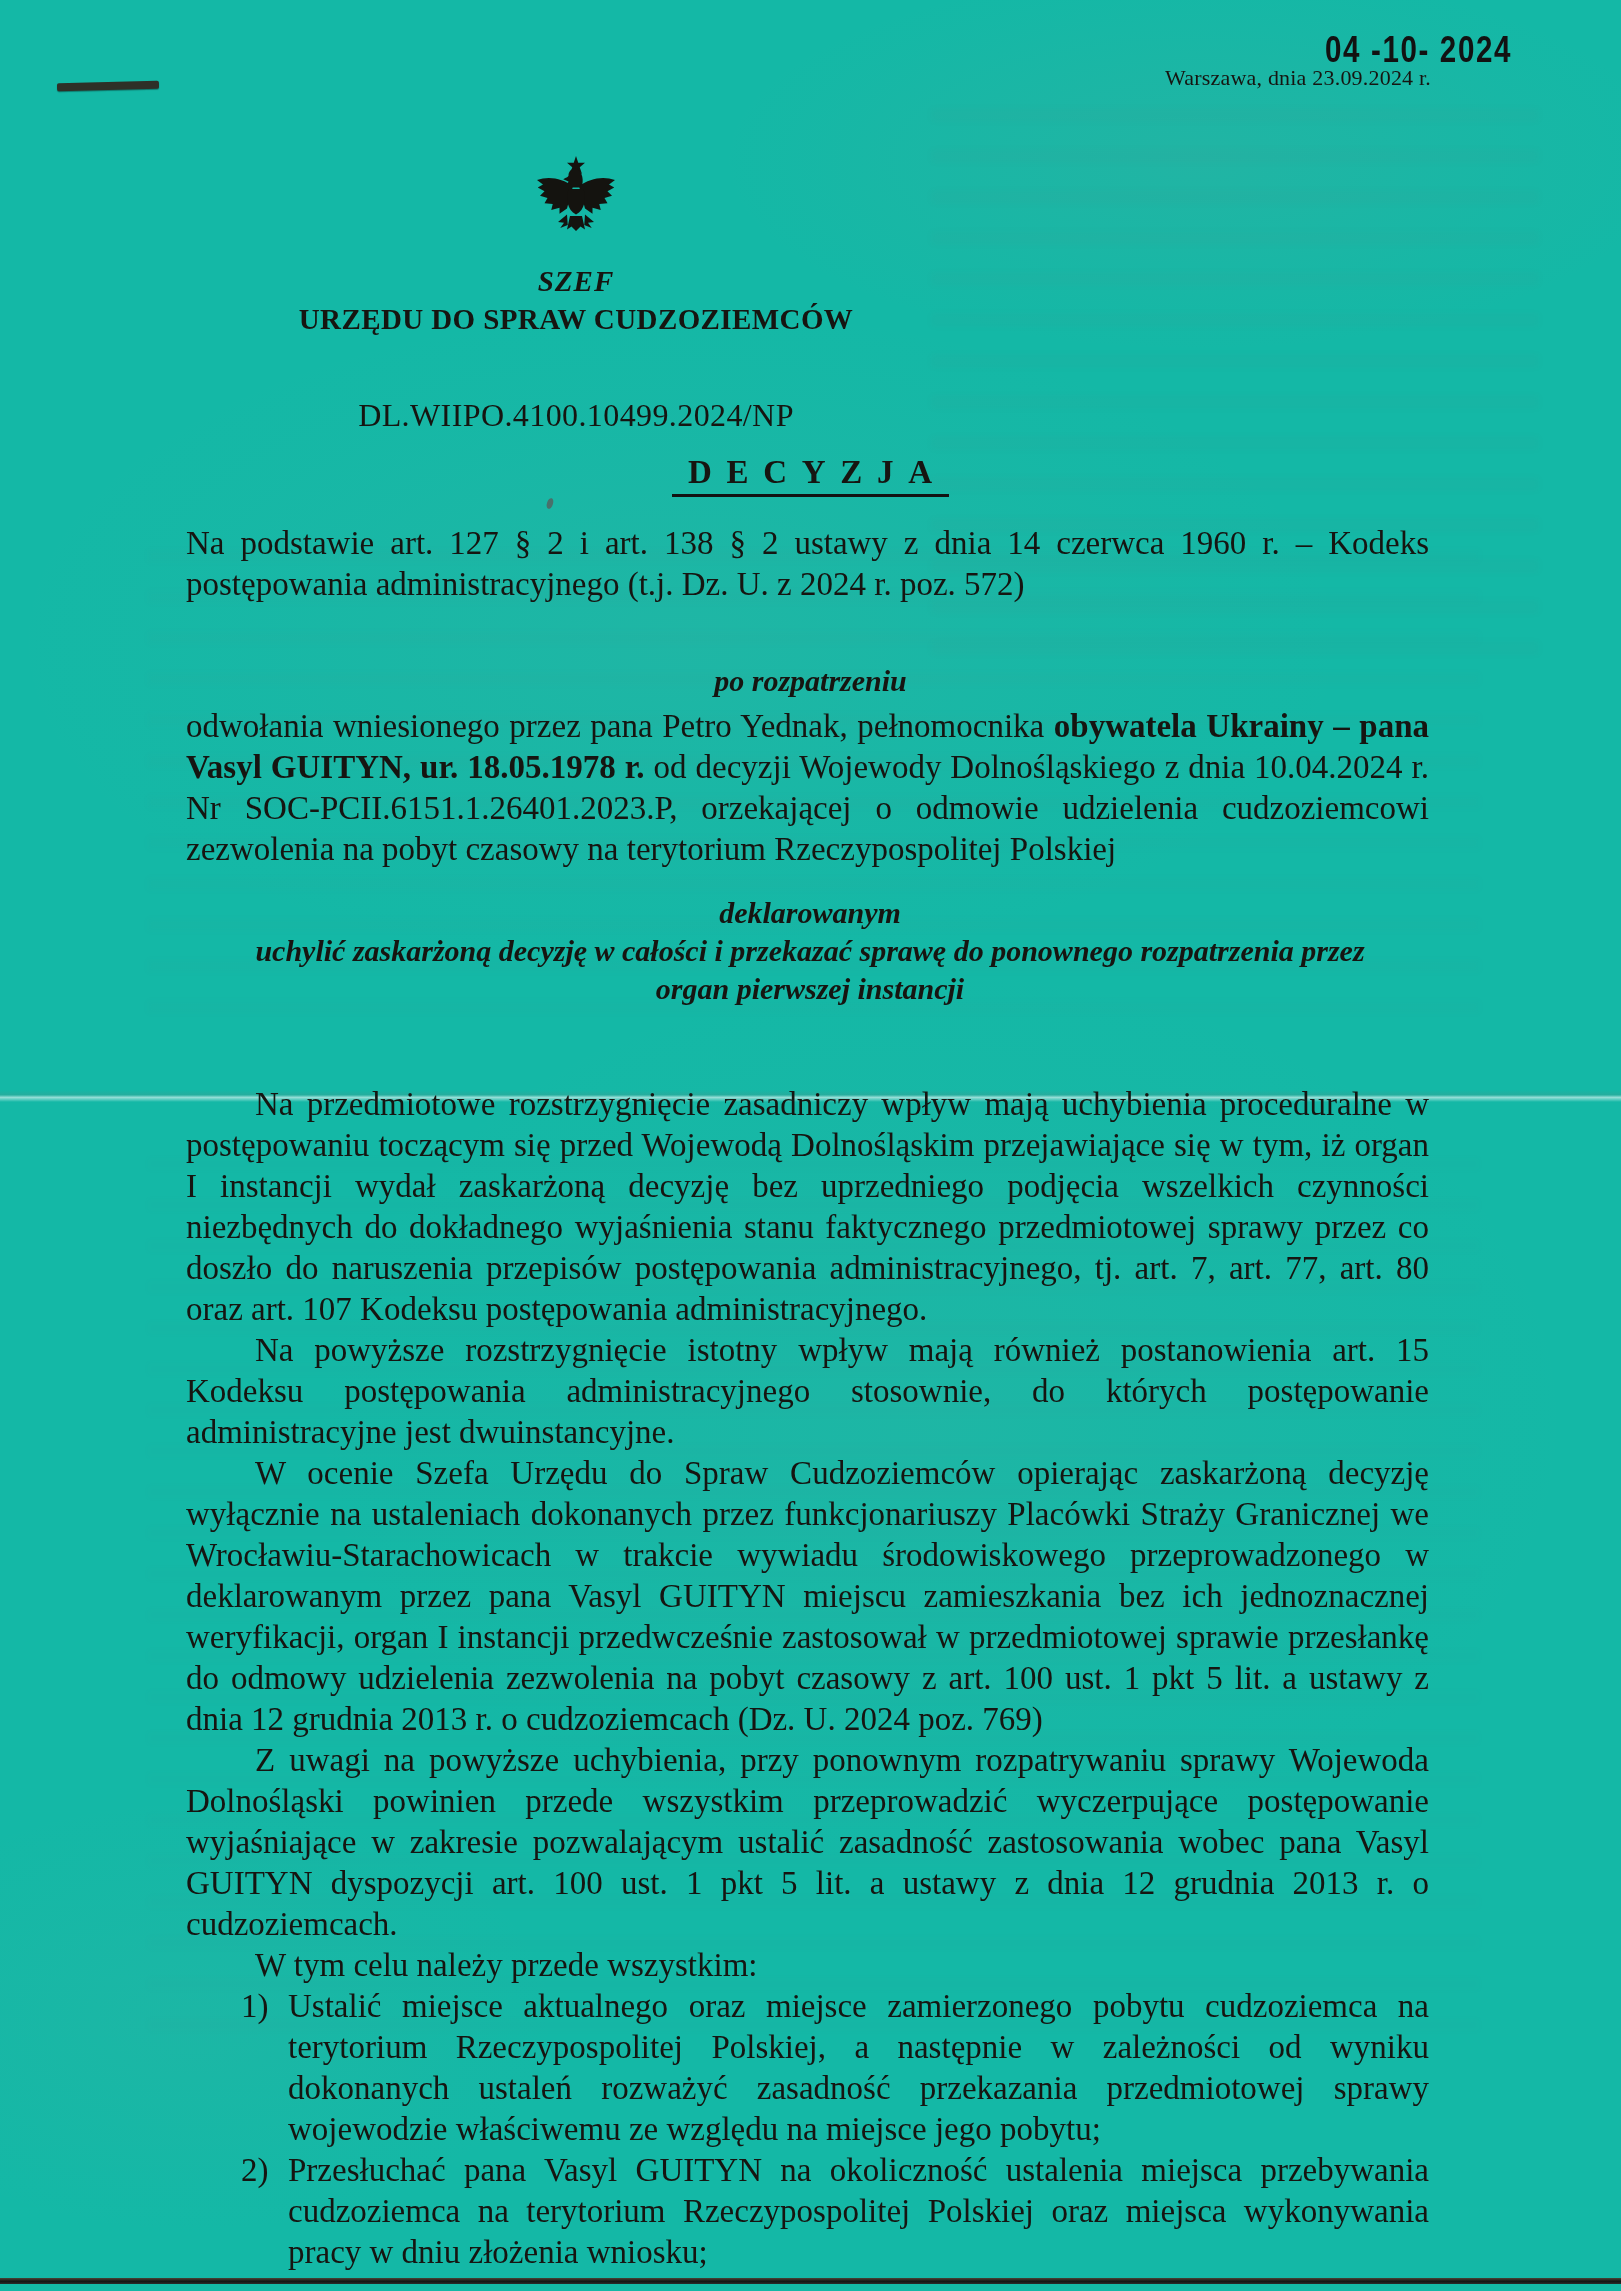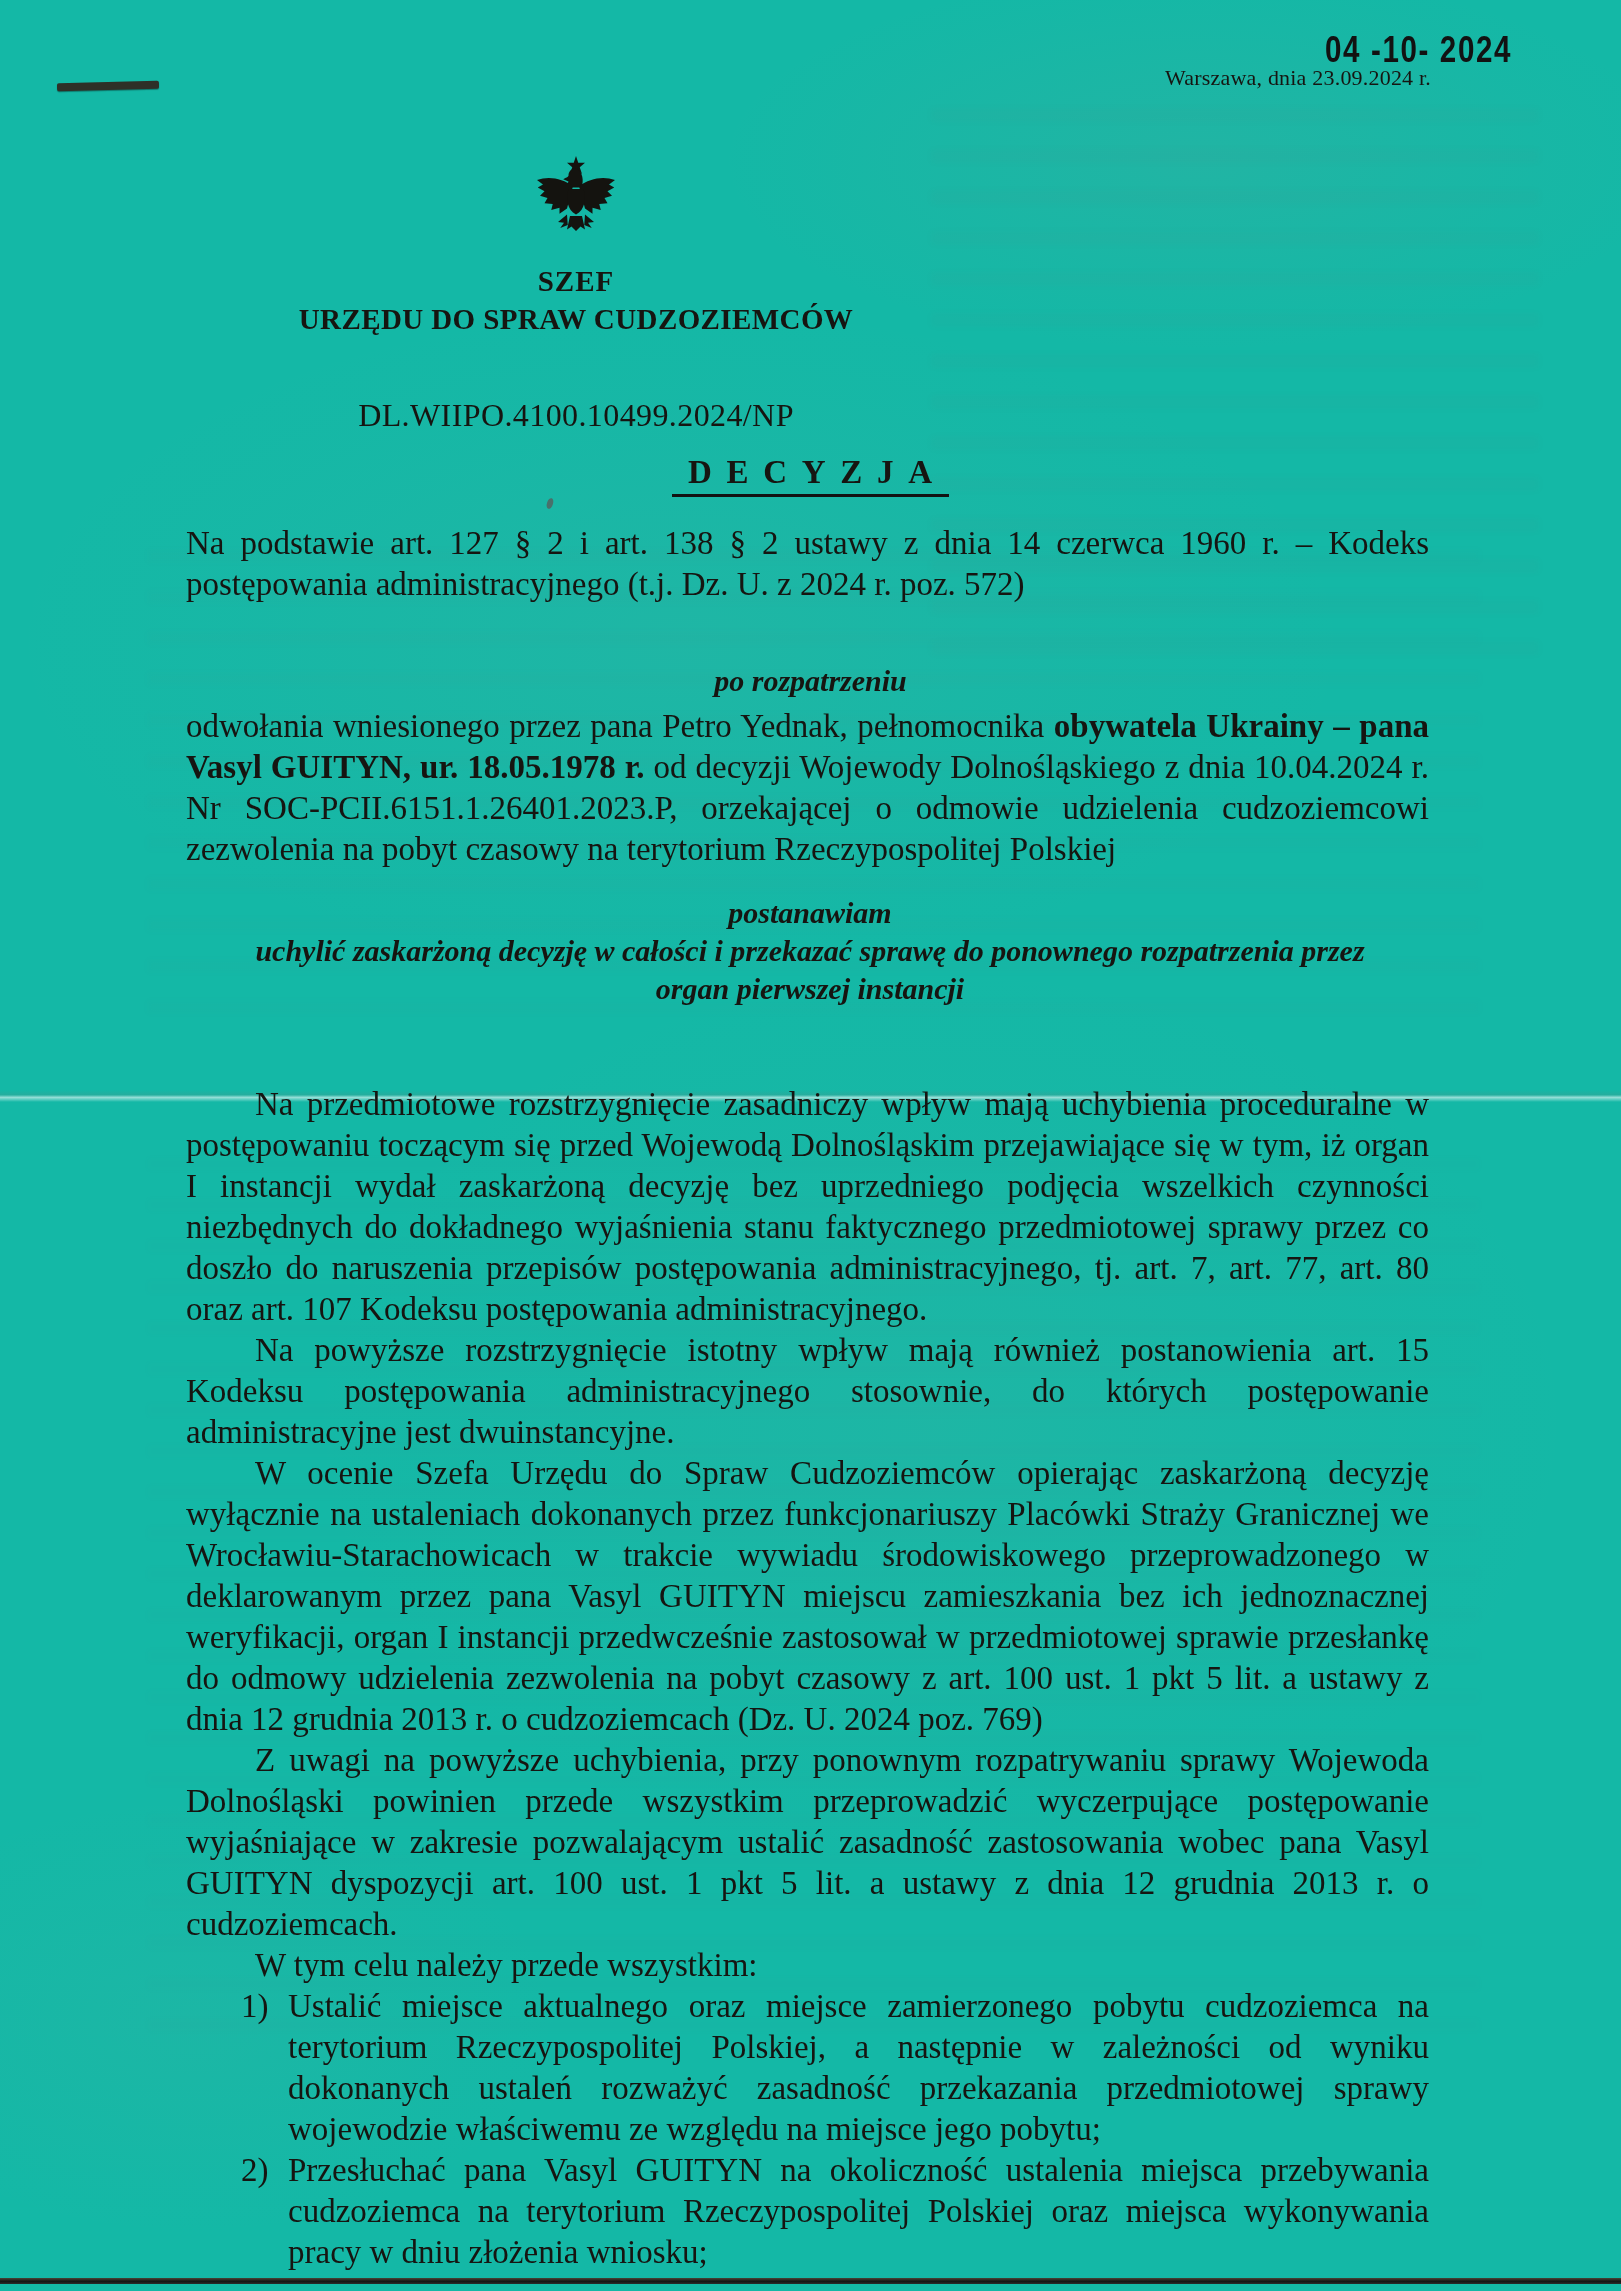--- a/index.html
+++ b/index.html
@@ -41,21 +41,21 @@
     font-family:"Liberation Sans", sans-serif;font-weight:700;
     font-size:36px;letter-spacing:2px;color:#121212;
     transform:scaleX(.82);transform-origin:left top;
   }
   .dateline{
     position:absolute;left:686px;top:65px;width:745px;text-align:right;
     font-size:22px;letter-spacing:0.2px;
   }
   .letterhead{position:absolute;left:186px;top:155px;width:780px;text-align:center;}
   .eagle{display:block;margin:0 auto;width:90px;height:98px;}
-  .lh-line1{margin-top:11.8px;font-weight:700;font-size:29px;letter-spacing:1px;}
+  .lh-line1{margin-top:11.8px;font-weight:700;font-size:29px;letter-spacing:1px;font-style:italic;}
   .lh-line2{margin-top:5px;font-weight:700;font-size:29px;letter-spacing:0.4px;}
   .lh-case{margin-top:61px;font-size:32px;letter-spacing:0.4px;}
   .decyzja-wrap{position:absolute;left:0;top:454px;width:1621px;text-align:center;}
   .decyzja{
     display:inline-block;font-weight:700;font-size:33px;letter-spacing:14.7px;
     padding:0 2px 2.9px 15.7px;border-bottom:3.9px solid #121212;
   }
   .speck{position:absolute;left:547px;top:498px;width:5.9px;height:10.8px;background:#5a5a58;border-radius:50%;opacity:.75;transform:rotate(18deg);}
   .body-par{font-size:33px;line-height:41px;text-align:justify;}
   .p-legal{position:absolute;left:186px;top:523px;width:1243px;}
@@ -117,21 +117,21 @@
   </div>
   <div class="speck"></div>
 
   <div class="body-par p-legal">Na podstawie art. 127 § 2 i art. 138 § 2 ustawy z dnia 14 czerwca 1960 r. – Kodeks postępowania administracyjnego (t.j. Dz. U. z 2024 r. poz. 572)</div>
 
   <div class="po-rozpatrzeniu">po rozpatrzeniu</div>
 
   <div class="body-par p-appeal"><span>odwołania wniesionego przez pana Petro Yednak, pełnomocnika </span><b>obywatela Ukrainy – pana Vasyl GUITYN, ur. 18.05.1978 r.</b><span> od decyzji Wojewody Dolnośląskiego z dnia 10.04.2024 r. Nr SOC-PCII.6151.1.26401.2023.P, orzekającej o odmowie udzielenia cudzoziemcowi zezwolenia na pobyt czasowy na terytorium Rzeczypospolitej Polskiej</span></div>
 
   <div class="ruling-block">
-    <div>postanawiam</div>
+    <div>deklarowanym</div>
     <div>uchylić zaskarżoną decyzję w całości i przekazać sprawę do ponownego rozpatrzenia przez organ pierwszej instancji</div>
   </div>
 
   <div class="just body-par">
     <p>Na przedmiotowe rozstrzygnięcie zasadniczy wpływ mają uchybienia proceduralne w postępowaniu toczącym się przed Wojewodą Dolnośląskim przejawiające się w tym, iż organ I instancji wydał zaskarżoną decyzję bez uprzedniego podjęcia wszelkich czynności niezbędnych do dokładnego wyjaśnienia stanu faktycznego przedmiotowej sprawy przez co doszło do naruszenia przepisów postępowania administracyjnego, tj. art. 7, art. 77, art. 80 oraz art. 107 Kodeksu postępowania administracyjnego.</p>
     <p>Na powyższe rozstrzygnięcie istotny wpływ mają również postanowienia art. 15 Kodeksu postępowania administracyjnego stosownie, do których postępowanie administracyjne jest dwuinstancyjne.</p>
     <p>W ocenie Szefa Urzędu do Spraw Cudzoziemców opierając zaskarżoną decyzję wyłącznie na ustaleniach dokonanych przez funkcjonariuszy Placówki Straży Granicznej we Wrocławiu-Starachowicach w trakcie wywiadu środowiskowego przeprowadzonego w deklarowanym przez pana Vasyl GUITYN miejscu zamieszkania bez ich jednoznacznej weryfikacji, organ I instancji przedwcześnie zastosował w przedmiotowej sprawie przesłankę do odmowy udzielenia zezwolenia na pobyt czasowy z art. 100 ust. 1 pkt 5 lit. a ustawy z dnia 12 grudnia 2013 r. o cudzoziemcach (Dz. U. 2024 poz. 769)</p>
     <p>Z uwagi na powyższe uchybienia, przy ponownym rozpatrywaniu sprawy Wojewoda Dolnośląski powinien przede wszystkim przeprowadzić wyczerpujące postępowanie wyjaśniające w zakresie pozwalającym ustalić zasadność zastosowania wobec pana Vasyl GUITYN dyspozycji art. 100 ust. 1 pkt 5 lit. a ustawy z dnia 12 grudnia 2013 r. o cudzoziemcach.</p>
     <p>W tym celu należy przede wszystkim:</p>
     <div class="li">

